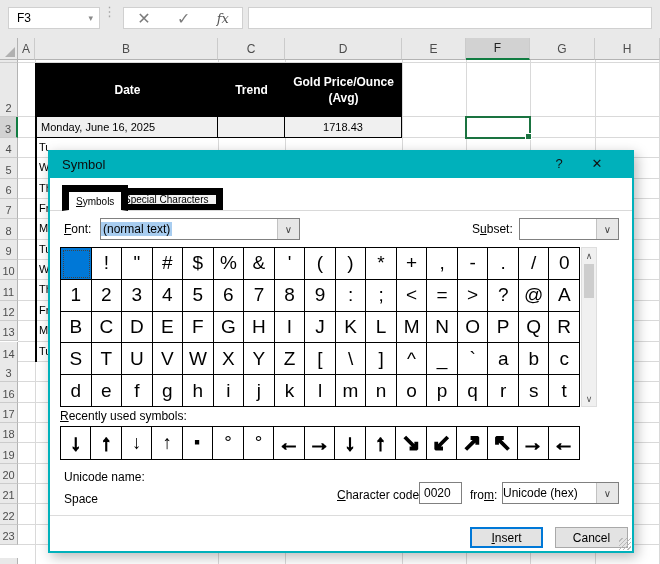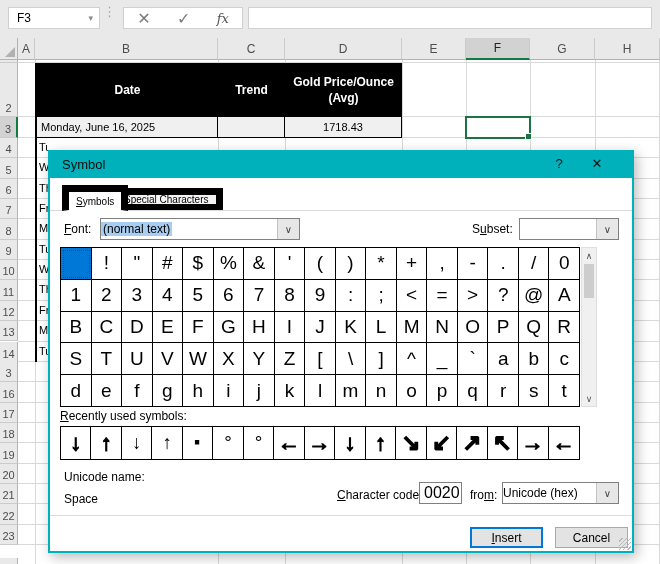--- a/index.html
+++ b/index.html
@@ -87,21 +87,21 @@
   .lbl u, .btn u, .tab u { text-decoration:underline; }
 
   .combo { position:absolute; height:22px; background:#fff;
            border:1px solid #808080; font-size:12px; display:flex;
            align-items:center; padding-left:0; }
   .combo .arrow-btn { position:absolute; right:0; top:0; bottom:0; width:22px;
            background:#e7e7e7; border-left:1px solid #c2c2c2; display:flex;
            align-items:center; justify-content:center; color:#444; font-size:10px; }
   .combo .hl { background:#a8cdf0; padding:0 2px; }
   .txtbox { position:absolute; height:22px; background:#fff;
-            border:1px solid #808080; font-size:16px; padding-left:4px;
+            border:1px solid #808080; font-size:12px; padding-left:4px;
             font-family:"Liberation Sans", sans-serif; }
 
   .symgrid { position:absolute; left:10px; top:95px; width:520px; height:160px;
              border-top:1px solid #000; border-left:1px solid #000;
              display:grid; grid-template-columns:repeat(17,1fr);
              grid-template-rows:repeat(5,1fr); background:#fff; }
   .symcell { border-right:1px solid #000; border-bottom:1px solid #000;
              display:flex; align-items:center; justify-content:center;
              font-size:19px; overflow:hidden; }
   .symcell.selected { background:#0078d7; outline:1px dotted #444;

